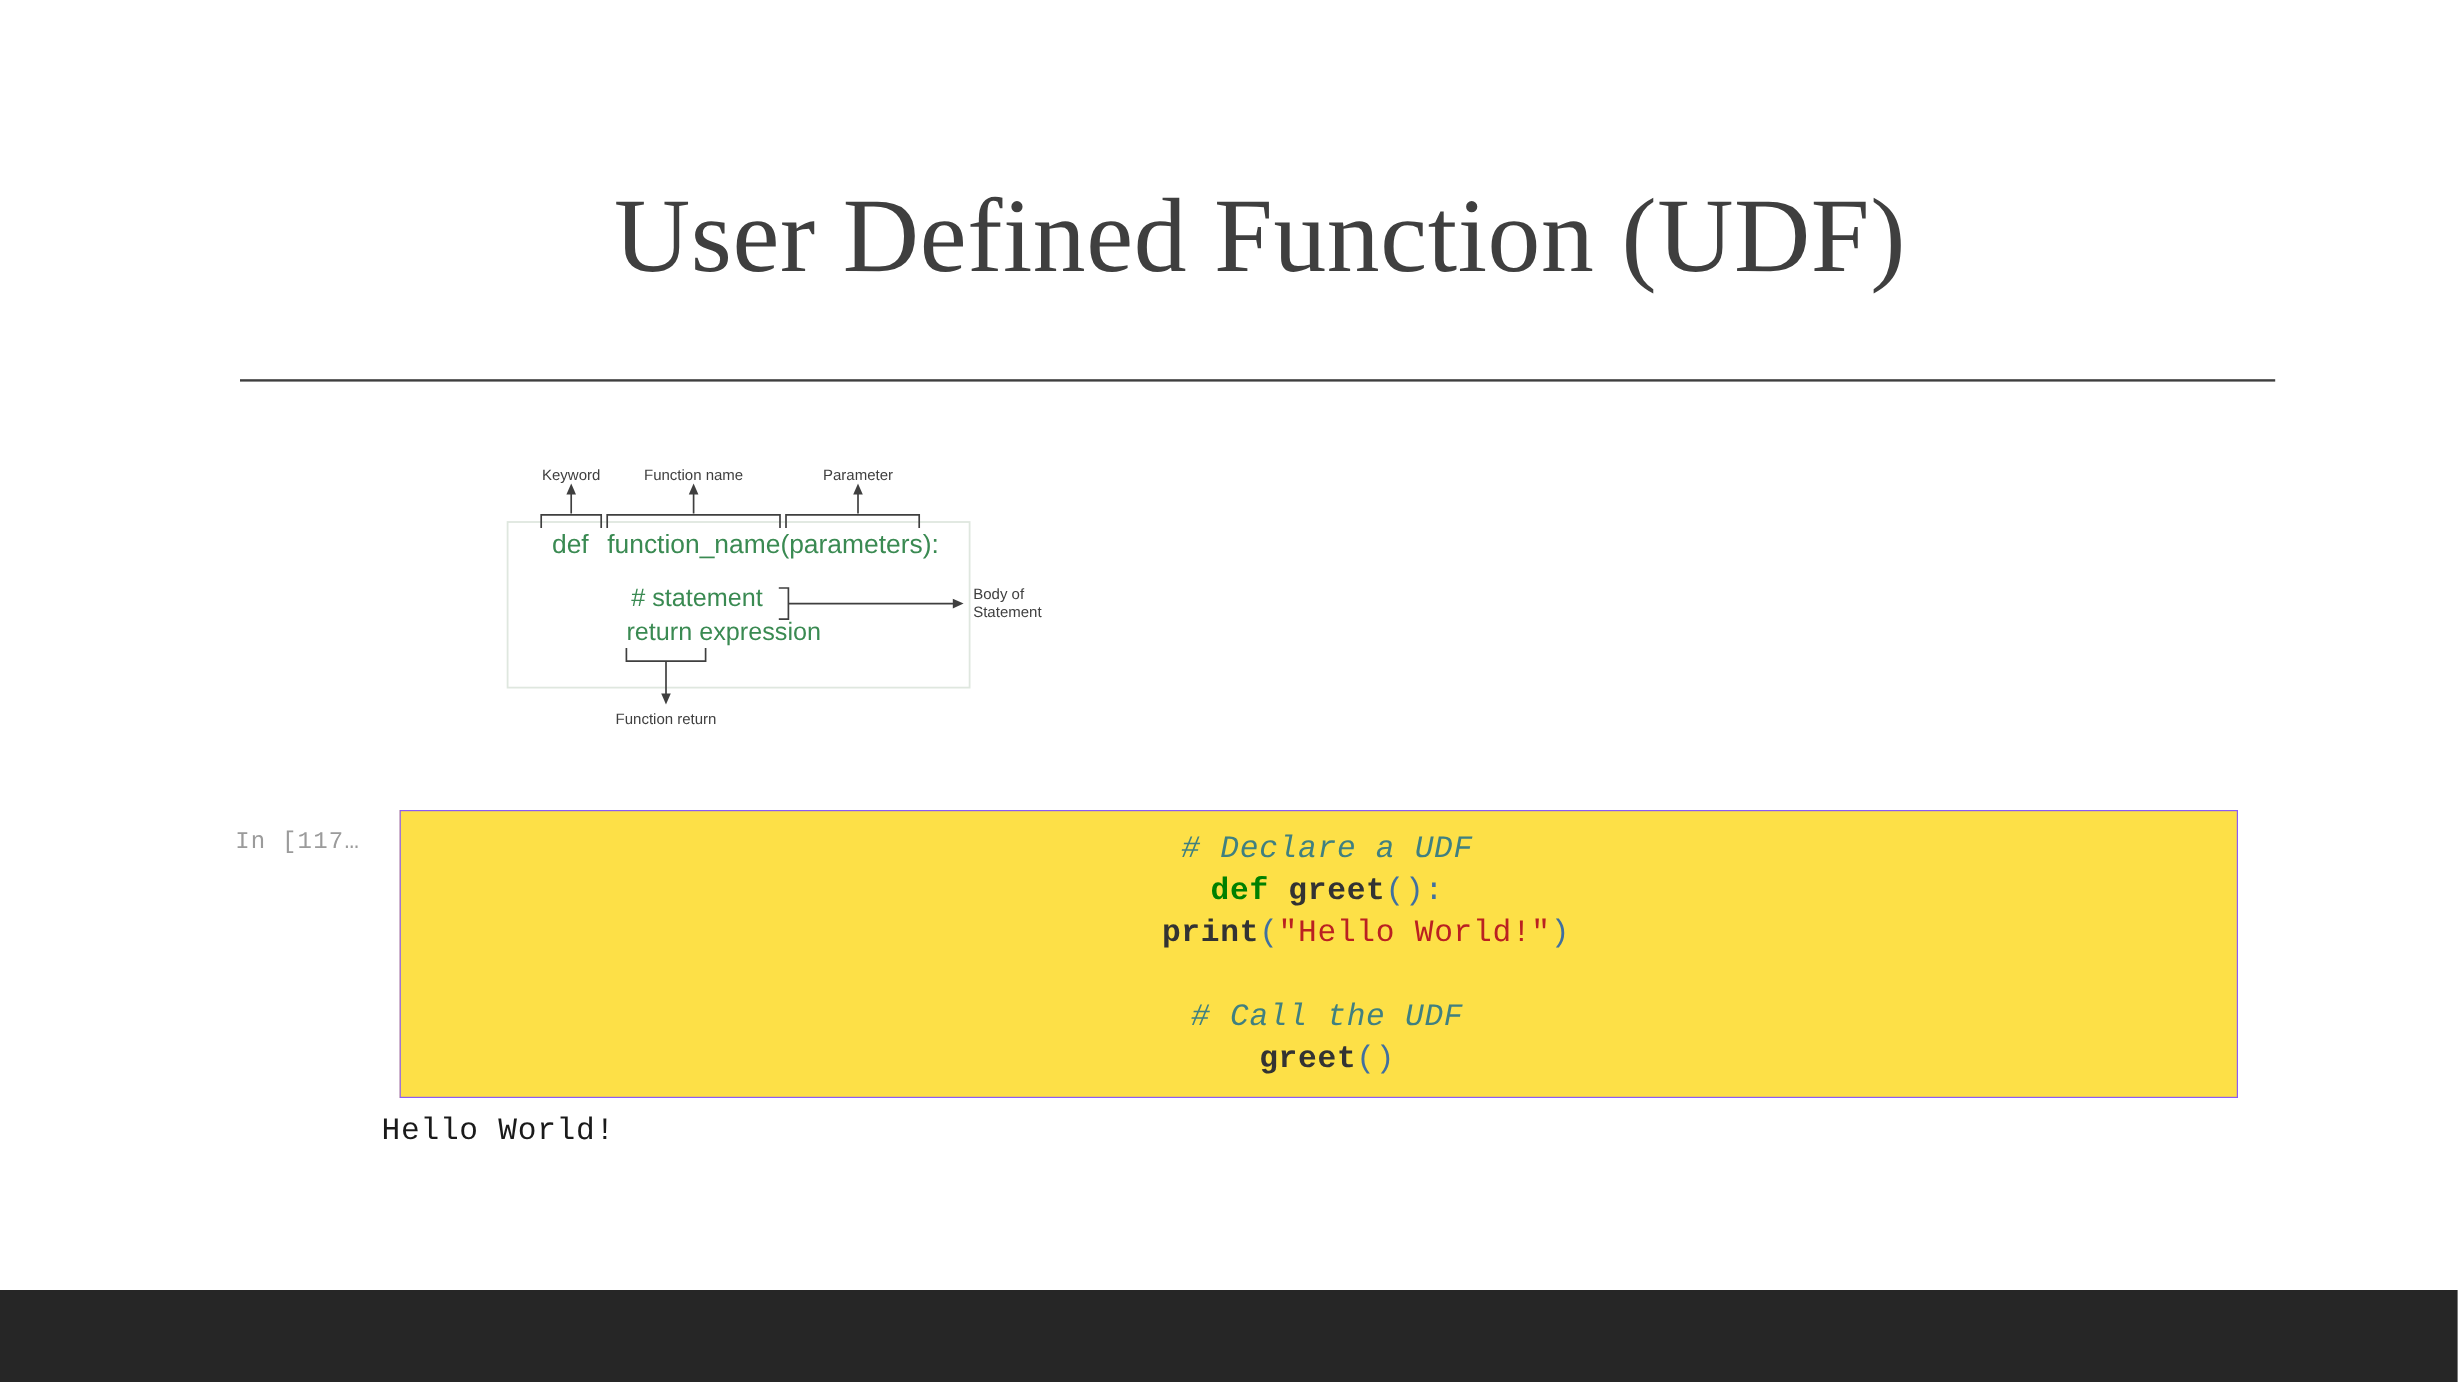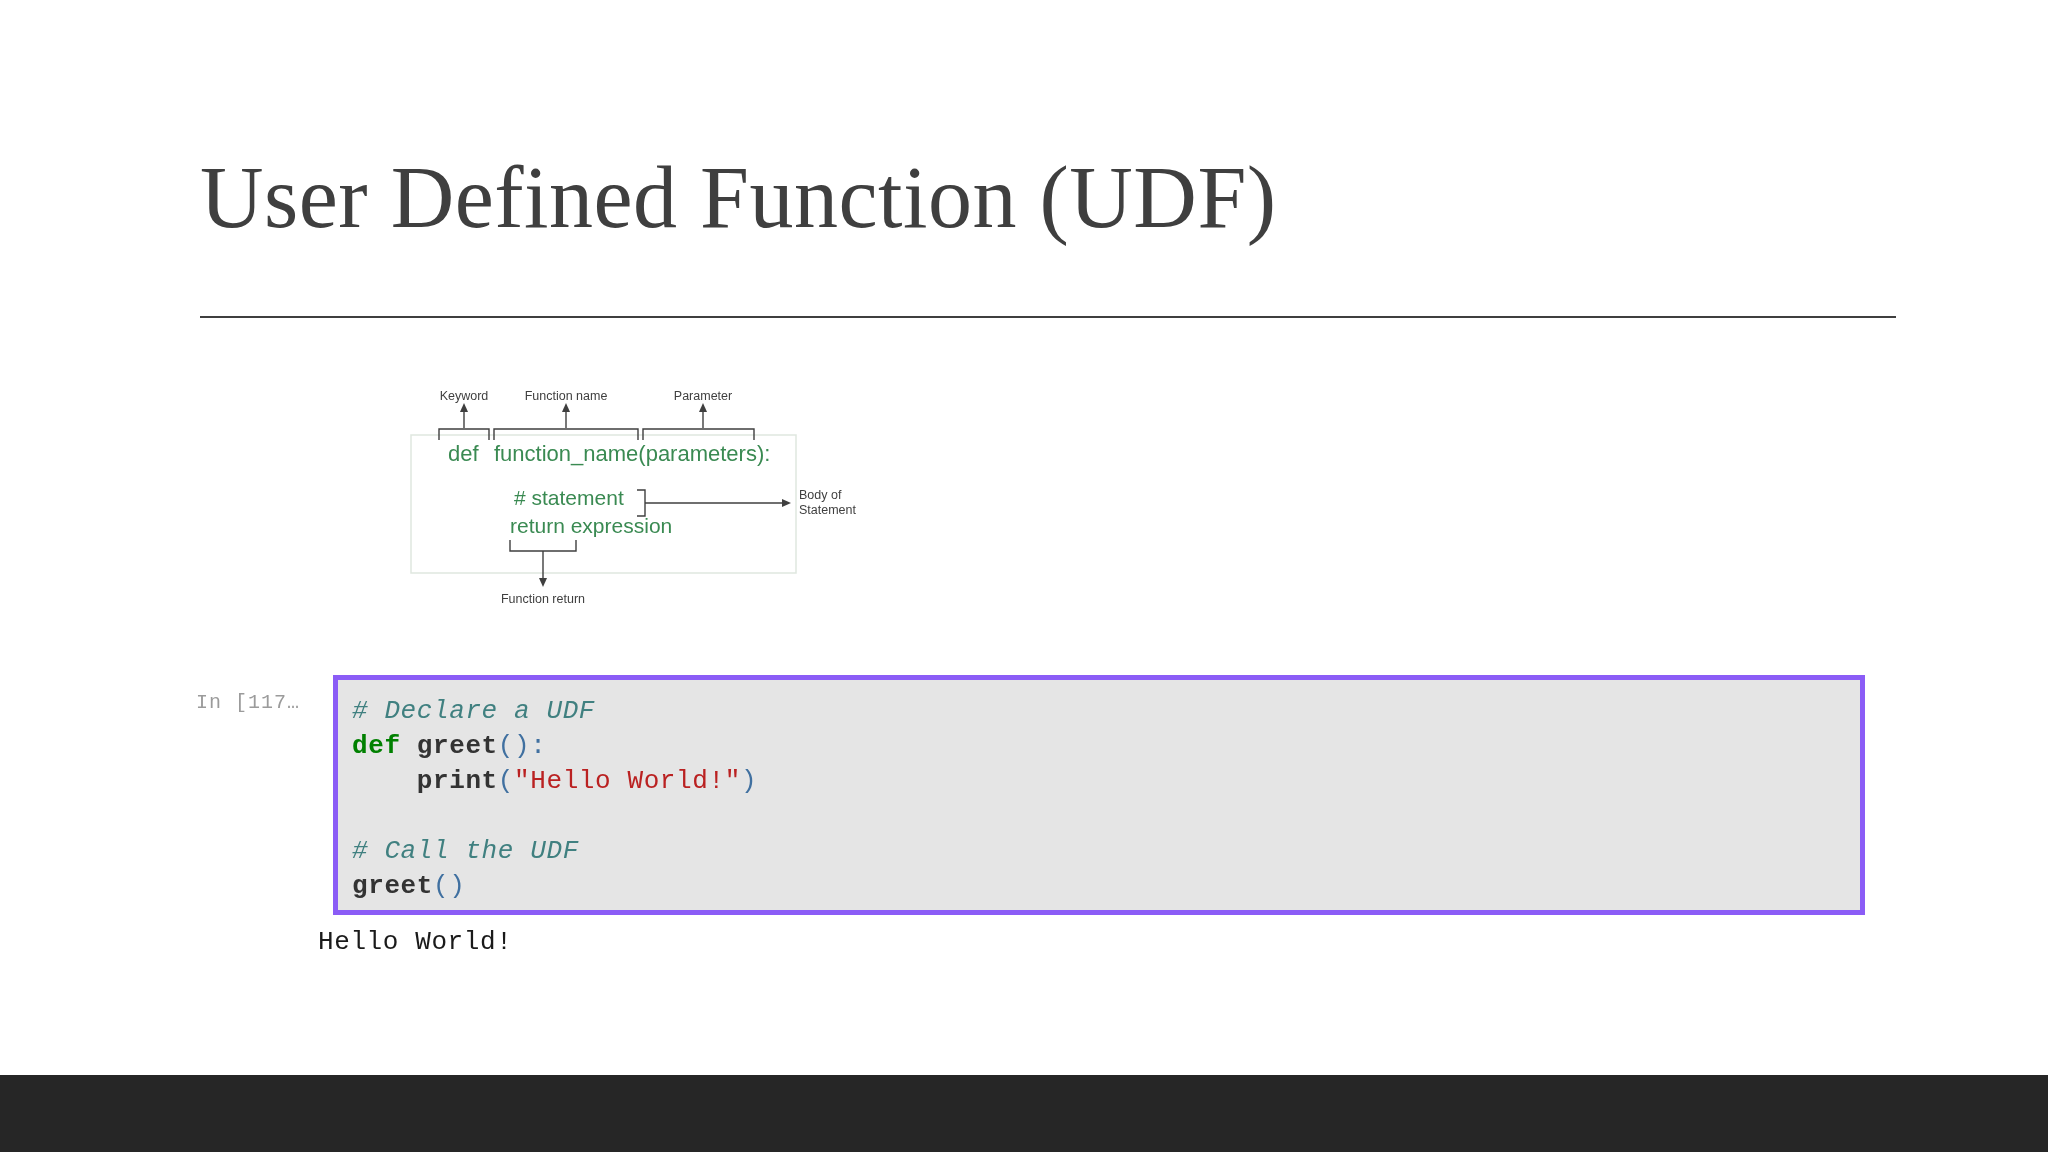--- a/index.html
+++ b/index.html
@@ -15,20 +15,21 @@
     font-family: "Liberation Sans", sans-serif;
   }
 
   
   .slide {
     position: absolute;
     left: 0; top: 0;
     width: 2048px;
     height: 1152px;
     background: #ffffff;
+    text-align: center;
   }
 
   
   .slide-title {
     position: absolute;
     left: 200px;
     top: 150px;
     width: 1700px;
     font-family: "Liberation Serif", "DejaVu Serif", serif;
     font-size: 88px;
@@ -43,21 +44,21 @@
     left: 200px;
     top: 316px;
     width: 1696px;
     height: 0;
     border-top: 2px solid #3f3f3f;
   }
 
   
   .diagram {
     position: absolute;
-    left: 406px;
+    left: 418px;
     top: 388px;
     width: 500px;
     height: 220px;
   }
   .diagram svg { display: block; }
 
   
   .nb-prompt {
     position: absolute;
     left: 196px;
@@ -67,22 +68,22 @@
     color: #9b9b9b;
     letter-spacing: 1px;
     white-space: pre;
   }
   .nb-input {
     position: absolute;
     left: 333px;
     top: 675px;
     width: 1532px;
     height: 240px;
-    background: #e5e5e5;
-    border: 5px solid #8b5cf6;
+    background: #fde047;
+    border: 1px solid #8b5cf6;
     box-sizing: border-box;
     padding: 14px 0 0 14px;
   }
   .code {
     font-family: "Liberation Mono", "DejaVu Sans Mono", monospace;
     font-size: 26px;
     line-height: 35px;
     color: #1a1a1a;
     white-space: pre;
     letter-spacing: 0.6px;

